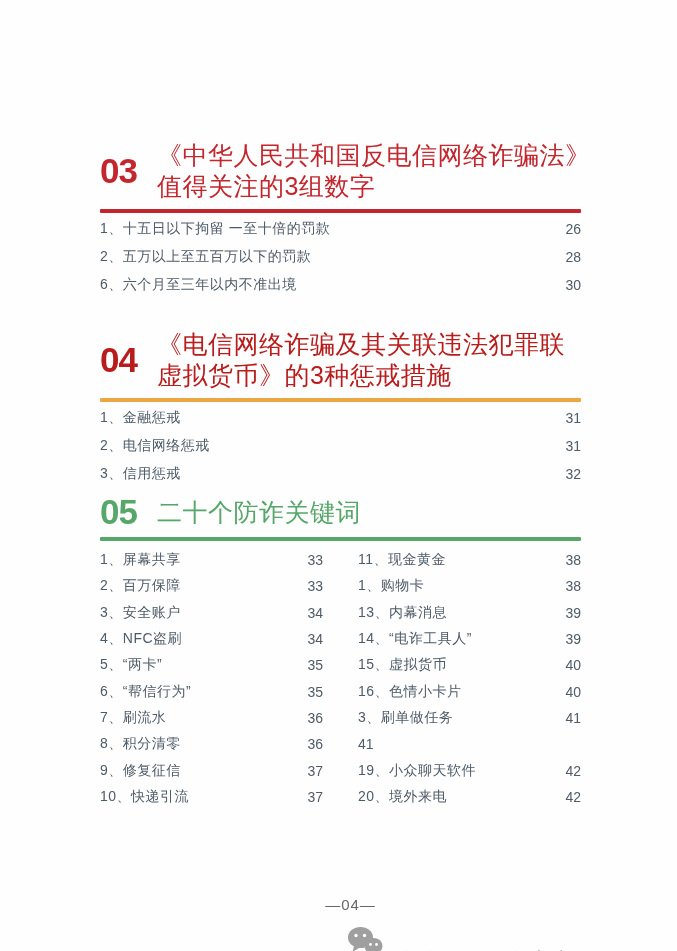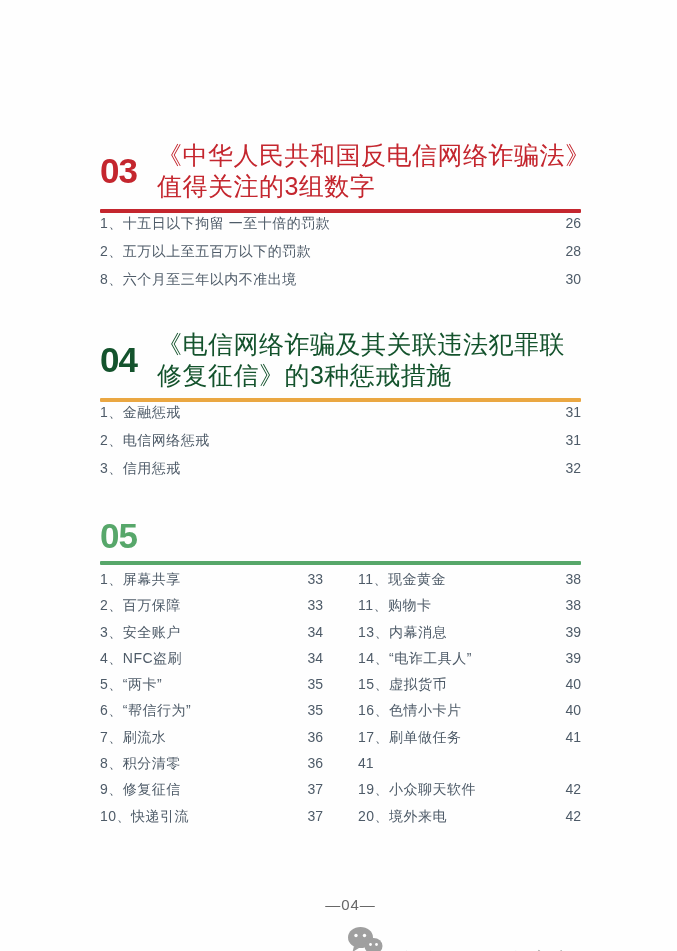--- a/index.html
+++ b/index.html
@@ -4,32 +4,32 @@
 <style>
   html,body{margin:0;padding:0;}
   body{
     width:677px;height:951px;background:#fefefe;position:relative;overflow:hidden;
     font-family:"Liberation Sans","DejaVu Sans",sans-serif;
     color:#4e5b68;
   }
   .content{padding:140px 96px 0 100px;width:481px;box-sizing:content-box;}
   .section{position:relative;}
   .sec04{margin-top:30px;}
-  .sec05{margin-top:30px;}
+  .sec05{margin-top:6px;}
   .sec-head{display:flex;align-items:center;gap:20px;}
   .sec-num{
     font-size:35px;font-weight:800;line-height:36px;letter-spacing:-1px;
     flex:0 0 auto;
   }
   .sec-title{flex:1;font-weight:400;}
   .title-line{font-size:25px;line-height:31px;white-space:nowrap;letter-spacing:0.5px;}
   .rule{height:4px;margin-top:7px;border-radius:1px;}
   .toc{margin-top:2px;}
   .toc-row{
-    display:flex;justify-content:space-between;
+    display:flex;justify-content:space-between;align-items:center;
     height:28px;font-size:14px;
   }
   .toc-label{letter-spacing:0.5px;}
   .toc-page{text-align:right;}
   .grid{display:flex;gap:35px;margin-top:6px;}
   .col{flex:1;margin-top:0;}
   .grid .toc-row{height:26.3px;}
   .footer-pagenum{
     position:absolute;left:0;right:0;top:896px;text-align:center;
     font-size:15px;color:#676767;letter-spacing:1px;padding-left:24px;
@@ -59,32 +59,32 @@
       <div class="toc">
           <div class="toc-row">
             <span class="toc-label">1、十五日以下拘留 一至十倍的罚款</span>
             <span class="toc-page">26</span>
           </div>
           <div class="toc-row">
             <span class="toc-label">2、五万以上至五百万以下的罚款</span>
             <span class="toc-page">28</span>
           </div>
           <div class="toc-row">
-            <span class="toc-label">8、六个月至三年以内不准出境</span>
+            <span class="toc-label">6、六个月至三年以内不准出境</span>
             <span class="toc-page">30</span>
           </div>
         </div>
     </section>
 
     <section class="section sec04">
-      <div class="sec-head" style="color: #14532d;">
+      <div class="sec-head" style="color: #b91c1c;">
         <div class="sec-num">04</div>
         <div class="sec-title">
             <div class="title-line">《电信网络诈骗及其关联违法犯罪联</div>
-            <div class="title-line">修复征信》的3种惩戒措施</div>
+            <div class="title-line">虚拟货币》的3种惩戒措施</div>
           </div>
       </div>
       <div class="rule" style="background: rgb(234, 167, 66);"></div>
       <div class="toc">
           <div class="toc-row">
             <span class="toc-label">1、金融惩戒</span>
             <span class="toc-page">31</span>
           </div>
           <div class="toc-row">
             <span class="toc-label">2、电信网络惩戒</span>
@@ -93,20 +93,23 @@
           <div class="toc-row">
             <span class="toc-label">3、信用惩戒</span>
             <span class="toc-page">32</span>
           </div>
         </div>
     </section>
 
     <section class="section sec05">
       <div class="sec-head" style="color: rgb(87, 167, 106);">
         <div class="sec-num">05</div>
+        <div class="sec-title">
+            <div class="title-line">二十个防诈关键词</div>
+          </div>
       </div>
       <div class="rule" style="background: rgb(87, 167, 106);"></div>
       <div class="grid">
         <div class="toc col">
             <div class="toc-row">
               <span class="toc-label">1、屏幕共享</span>
               <span class="toc-page">33</span>
             </div>
             <div class="toc-row">
               <span class="toc-label">2、百万保障</span>
@@ -144,41 +147,41 @@
               <span class="toc-label">10、快递引流</span>
               <span class="toc-page">37</span>
             </div>
           </div>
         <div class="toc col">
             <div class="toc-row">
               <span class="toc-label">11、现金黄金</span>
               <span class="toc-page">38</span>
             </div>
             <div class="toc-row">
-              <span class="toc-label">11、购物卡</span>
+              <span class="toc-label">1、购物卡</span>
               <span class="toc-page">38</span>
             </div>
             <div class="toc-row">
               <span class="toc-label">13、内幕消息</span>
               <span class="toc-page">39</span>
             </div>
             <div class="toc-row">
               <span class="toc-label">14、“电诈工具人”</span>
               <span class="toc-page">39</span>
             </div>
             <div class="toc-row">
               <span class="toc-label">15、虚拟货币</span>
               <span class="toc-page">40</span>
             </div>
             <div class="toc-row">
               <span class="toc-label">16、色情小卡片</span>
               <span class="toc-page">40</span>
             </div>
             <div class="toc-row">
-              <span class="toc-label">17、刷单做任务</span>
+              <span class="toc-label">3、刷单做任务</span>
               <span class="toc-page">41</span>
             </div>
             <div class="toc-row">
               <span class="toc-page">41</span>
             </div>
             <div class="toc-row">
               <span class="toc-label">19、小众聊天软件</span>
               <span class="toc-page">42</span>
             </div>
             <div class="toc-row">

